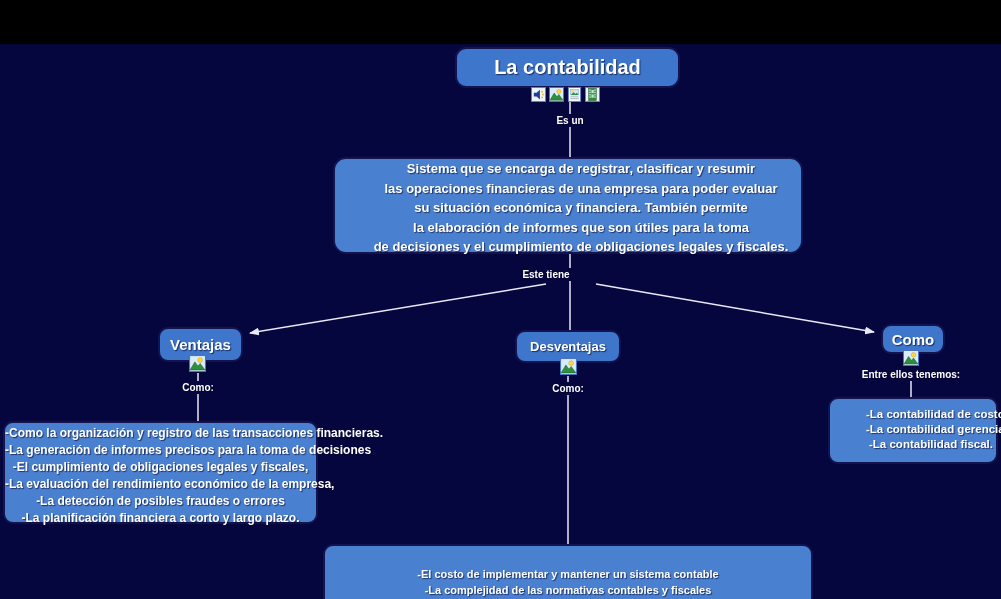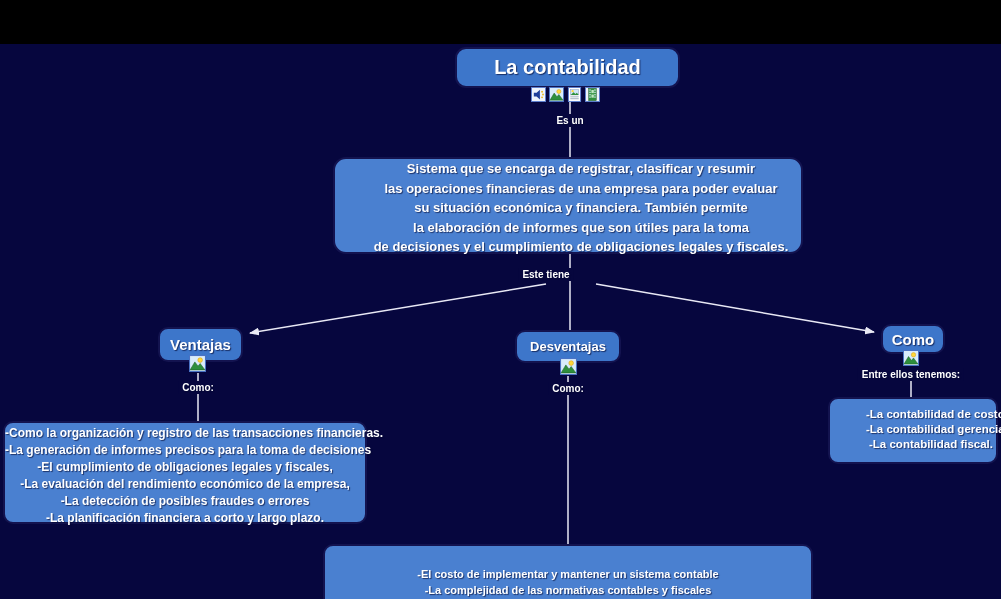--- a/index.html
+++ b/index.html
@@ -57,21 +57,21 @@
   .node-icon{position:absolute;width:17px;height:17px;}
   .node-icon svg,.media-icons svg{width:100%;height:100%;display:block;}
 
   
   #title-box{left:455px;top:3px;width:225px;height:41px;border-radius:11px;font-size:20px;}
   #definition-box{left:333px;top:113px;width:470px;height:97px;border-radius:13px;
                   font-size:13px;line-height:19.5px;padding-top:0px;padding-left:26px;}
   #ventajas-box{left:158px;top:283px;width:85px;height:35px;border-radius:10px;font-size:15px;}
   #desventajas-box{left:515px;top:286px;width:106px;height:33px;border-radius:10px;font-size:13px;}
   #tipos-box{left:881px;top:280px;width:64px;height:30px;border-radius:10px;font-size:15px;}
-  #ventajas-content{left:3px;top:377px;width:364px;height:103px;border-radius:10px;
+  #ventajas-content{left:3px;top:377px;width:315px;height:103px;border-radius:10px;
                     font-size:12px;line-height:17px;padding-top:2px;}
   #desventajas-content{left:323px;top:500px;width:490px;height:95px;border-radius:10px;
                     font-size:11px;line-height:16px;padding-top:20px;}
   #tipos-content{left:828px;top:353px;width:170px;height:67px;border-radius:10px;
                     font-size:11.5px;line-height:15px;padding-top:8px;padding-left:36px;}
   #ventajas-icon{left:189px;top:311px;}
   #desventajas-icon{left:560px;top:314px;}
   #tipos-icon{left:903px;top:306px;width:16px;height:16px;}
   #label-es-un{left:570px;top:70px;}
   #label-este-tiene{left:546px;top:224px;}

